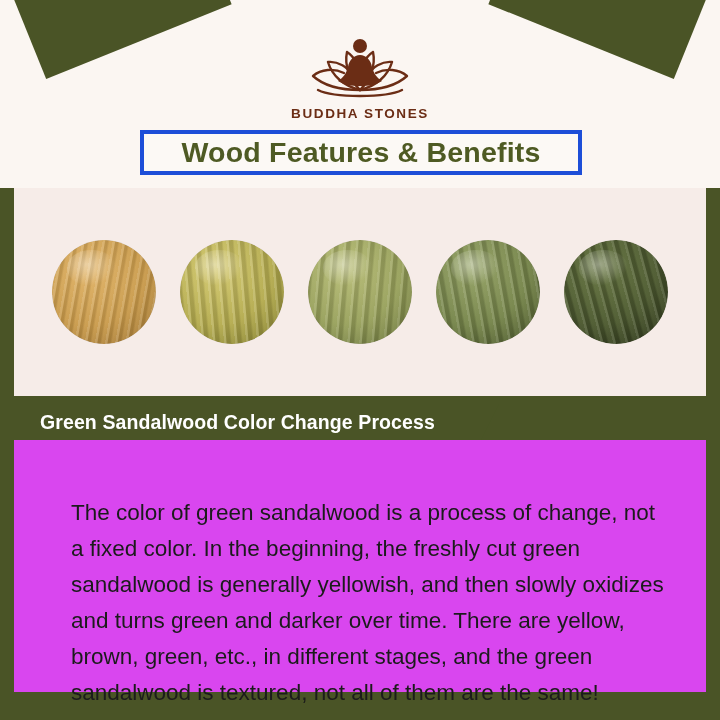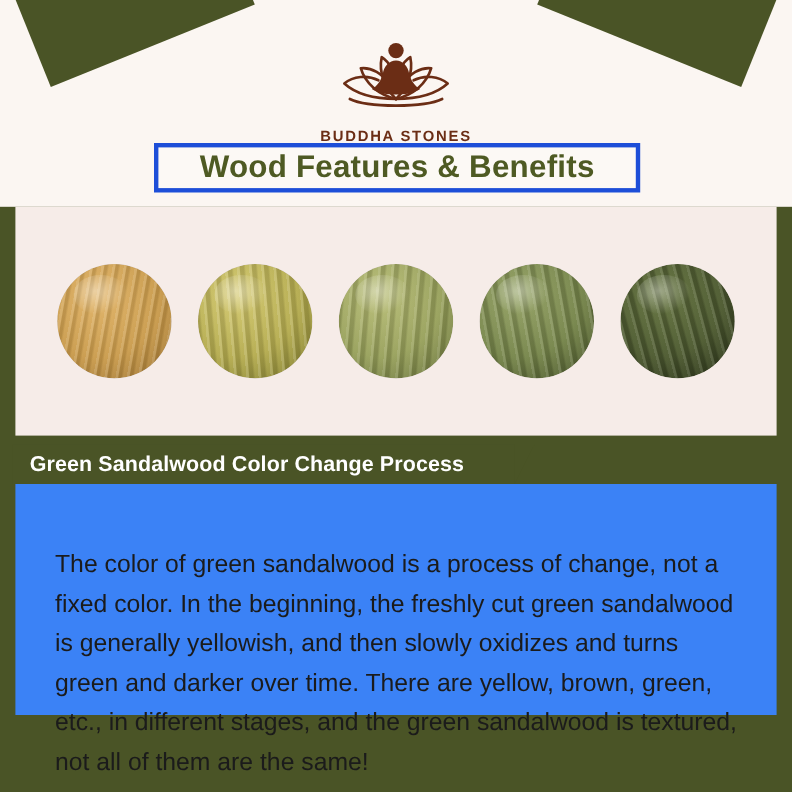--- a/index.html
+++ b/index.html
@@ -52,21 +52,21 @@
     position: absolute;
     left: 0; top: 24px;
     width: 720px;
     text-align: center;
   }
   .logo-mark {
     display: block;
     margin: 0 auto;
   }
   .logo-text {
-    margin-top: 10px;
+    margin-top: 0;
     font-size: 13.5px;
     letter-spacing: 1.6px;
     color: #6b2d15;
     font-weight: 700;
     font-family: "Liberation Sans", sans-serif;
   }
 
   
   .title-plaque {
     position: absolute;
@@ -120,21 +120,21 @@
     position: absolute;
     left: 14%; top: 10%;
     width: 48%; height: 34%;
     border-radius: 50%;
     background: radial-gradient(ellipse at 40% 40%, rgba(255,255,255,0.38), rgba(255,255,255,0) 70%);
   }
 
   
   .ribbon {
     position: absolute;
-    left: 11px;
+    left: 24px;
     top: 404px;
     height: 36px;
     background: #4a5426;
     display: flex;
     align-items: center;
     padding-left: 16px;
     padding-right: 46px;
     box-sizing: border-box;
   }
   .ribbon-text {
@@ -153,24 +153,24 @@
     border-top: 36px solid #4a5426;
     border-right: 18px solid transparent;
   }
 
   
   .body-card {
     position: absolute;
     left: 14px;
     top: 440px;
     width: 692px;
-    height: 210px;
-    background: #3b82f6;
-    box-sizing: border-box;
-    padding: 32px 36px 0 36px;
+    height: 252px;
+    background: #d946ef;
+    box-sizing: border-box;
+    padding: 32px 36px 0 57px;
   }
   .body-text {
     font-size: 22.5px;
     line-height: 36px;
     color: #1b1b1b;
     font-family: "Liberation Sans", sans-serif;
   }
 </style>
 </head>
 <body>

